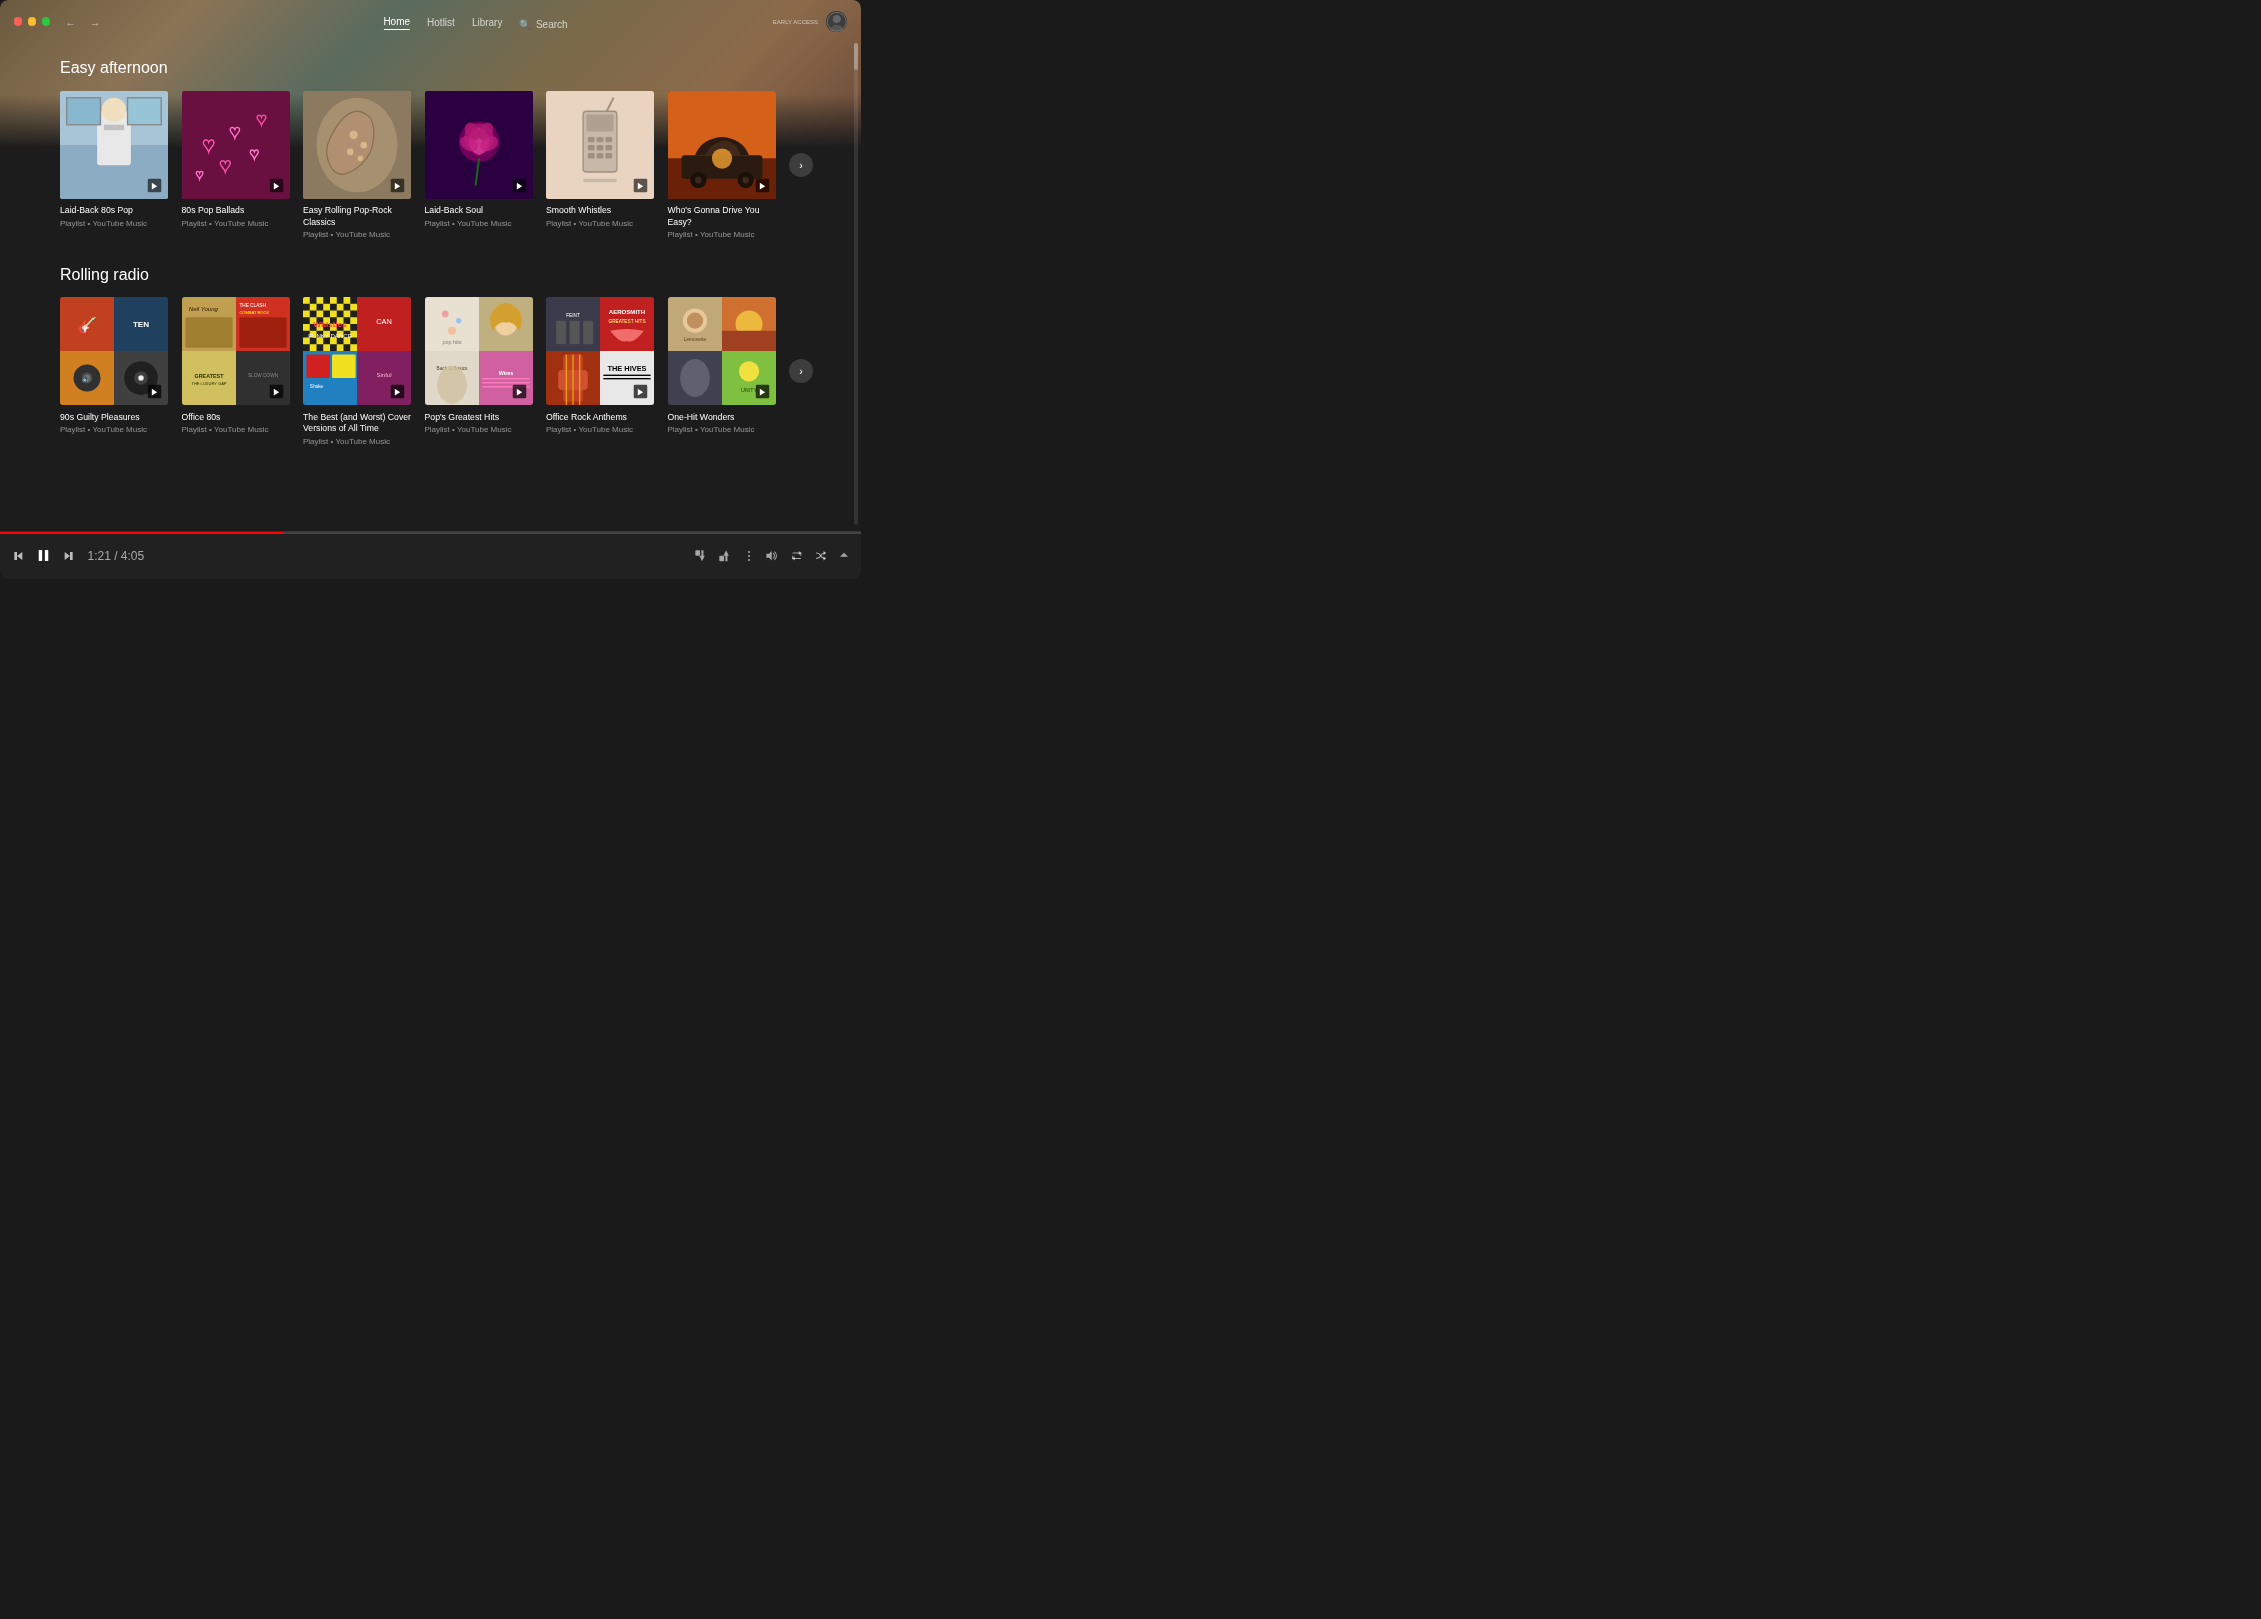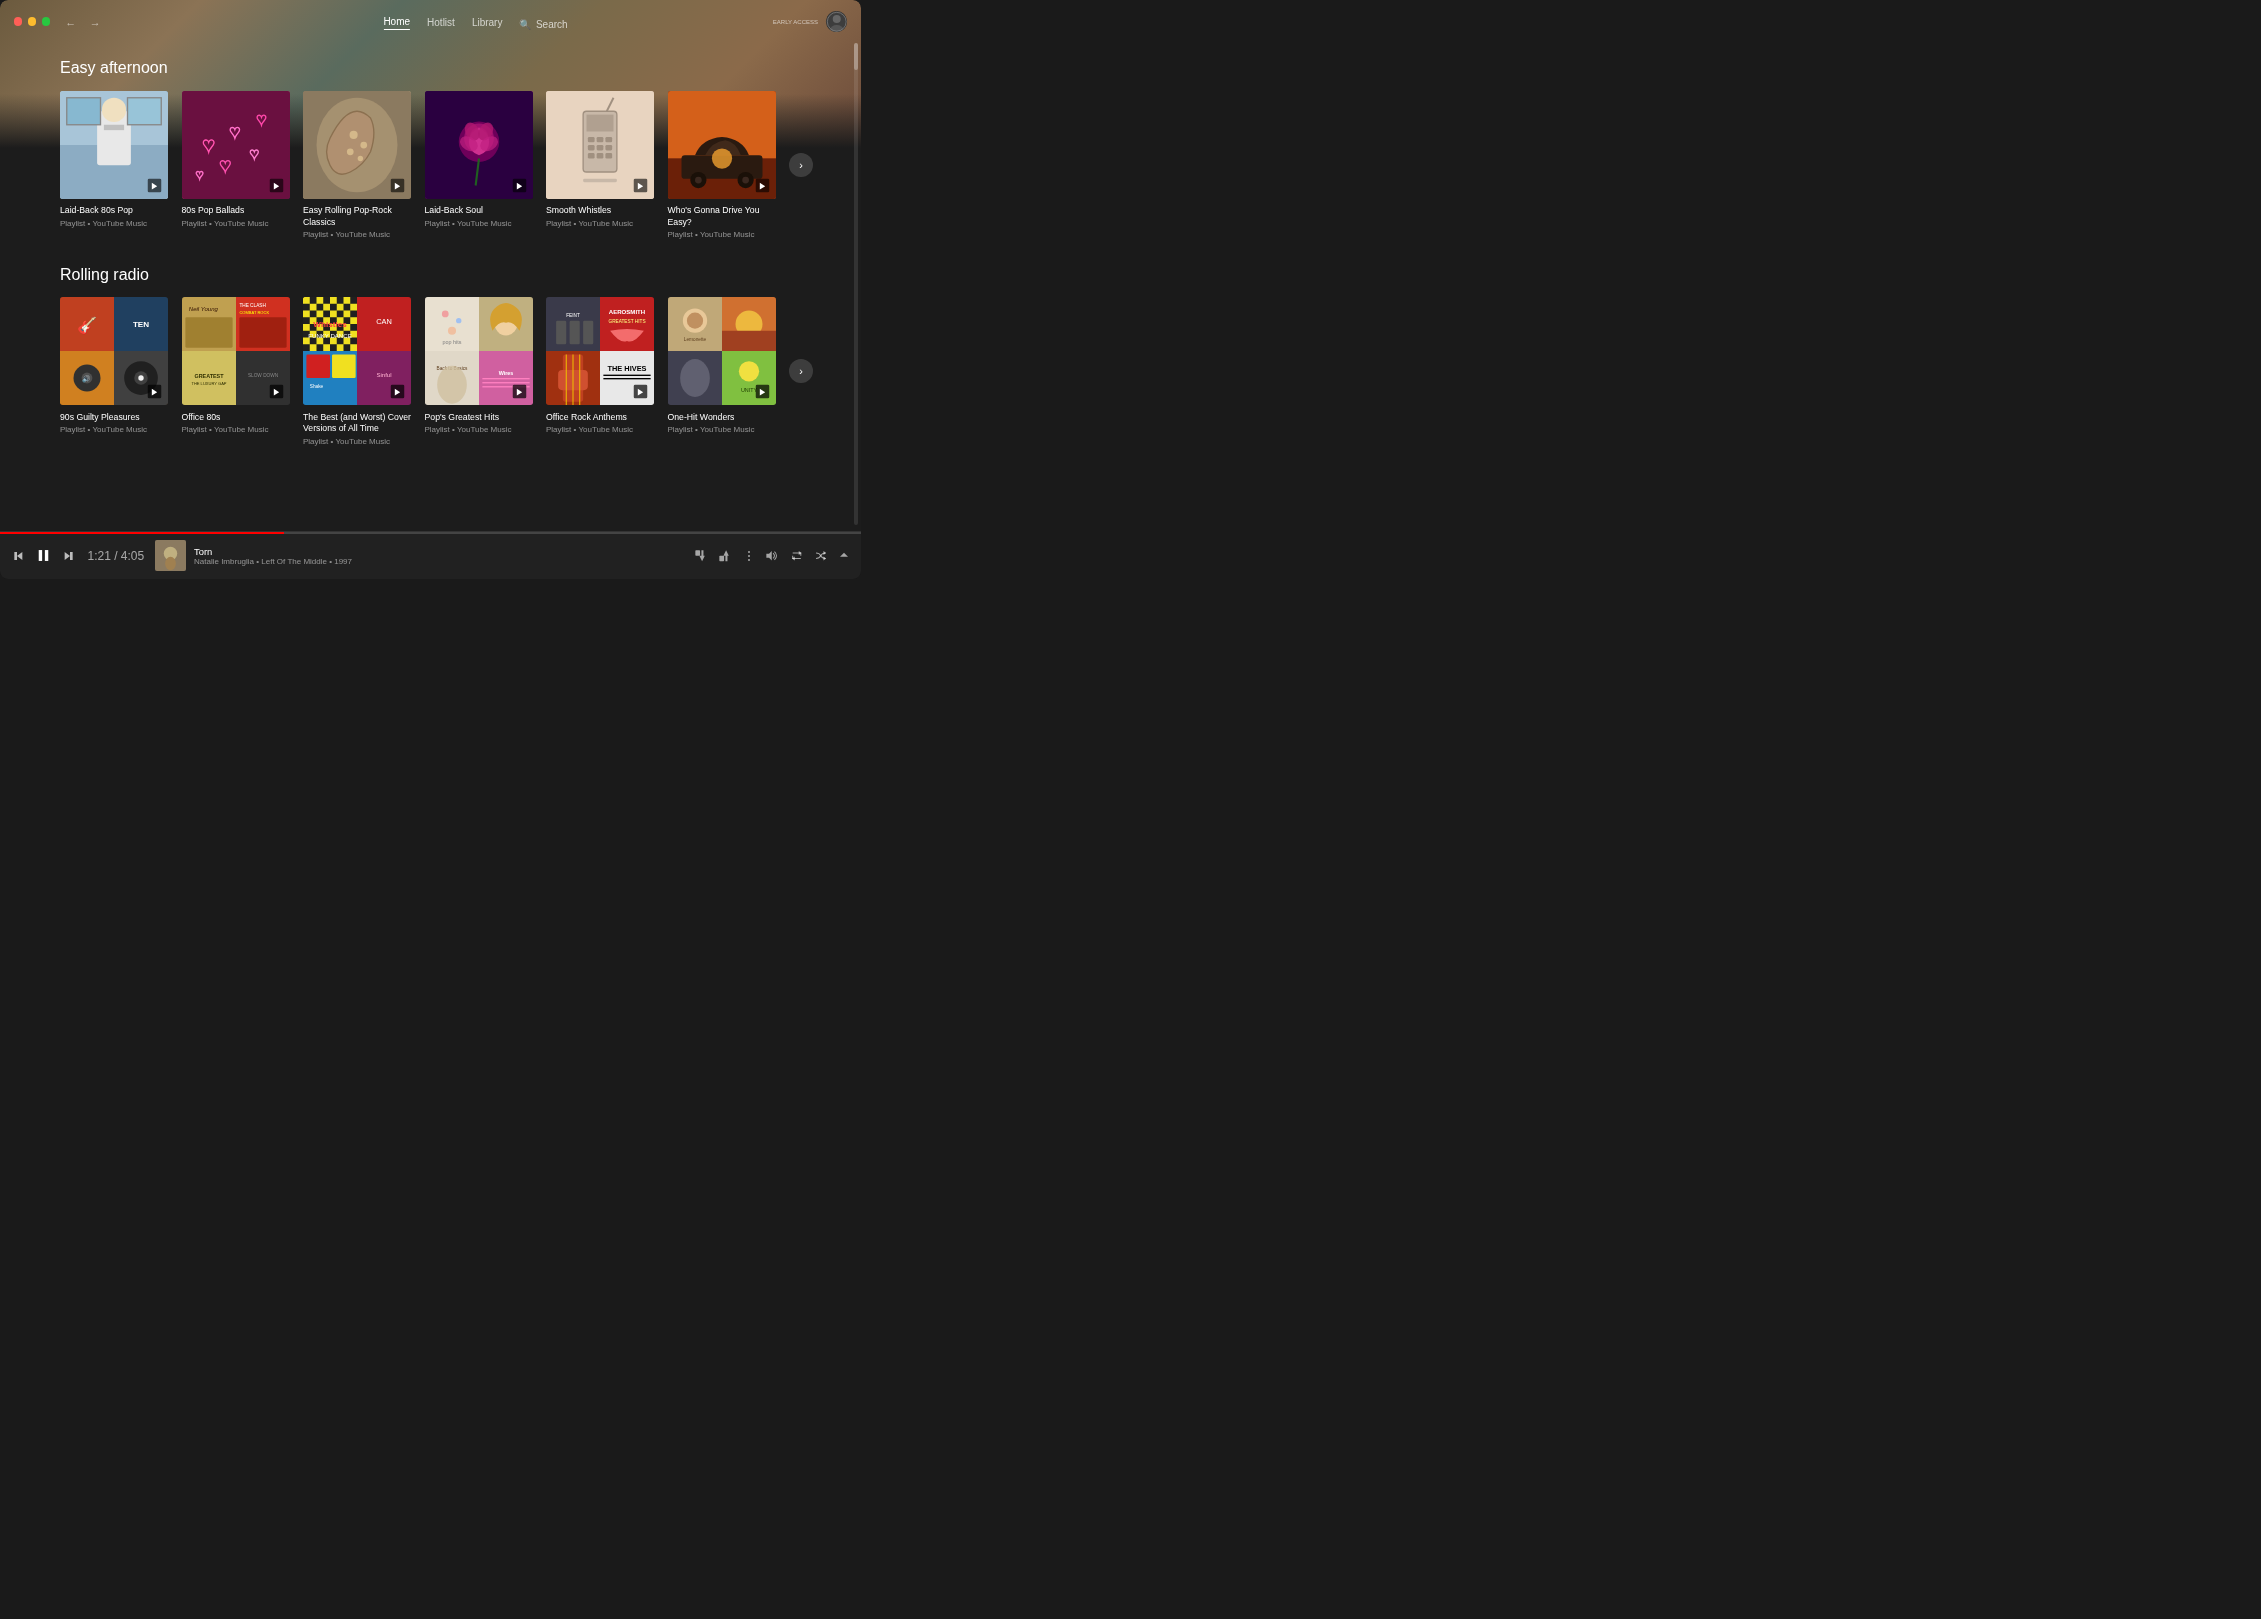--- a/index.html
+++ b/index.html
@@ -746,33 +746,20 @@
       </button>
       <button class="ctrl-btn">
         <svg width="12" height="12" viewBox="0 0 18 18" fill="rgba(255,255,255,0.7)">
           <polygon points="16,3 16,15 12,15 12,9 4,15 4,3 12,9 12,3"></polygon>
         </svg>
       </button>
     </div>
 
     <div class="time-display">1:21 / 4:05</div>
 
-    <div class="track-info">
-      <div class="track-thumb">
-        <svg width="31" height="31" viewBox="0 0 46 46">
-          <rect width="46" height="46" fill="#8b7a60"></rect>
-          <circle cx="23" cy="20" r="10" fill="#c0b080"></circle>
-          <ellipse cx="23" cy="35" rx="8" ry="10" fill="#a08050"></ellipse>
-        </svg>
-      </div>
-      <div class="track-details">
-        <div class="track-title">Torn</div>
-        <div class="track-meta">Natalie Imbruglia • Left Of The Middle • 1997</div>
-      </div>
-    </div>
 
     <div class="player-actions">
       <button class="action-btn">
         <svg width="13.5" height="13.5" viewBox="0 0 20 20" fill="rgba(255,255,255,0.6)">
           <path d="M14 10 L14 2 L11 2 L11 10 L8 10 L12 18 L16 10 Z"></path>
           <rect x="2" y="2" width="7" height="8" rx="1"></rect>
         </svg>
       </button>
       <button class="action-btn">
         <svg width="13.5" height="13.5" viewBox="0 0 20 20" fill="rgba(255,255,255,0.6)">

